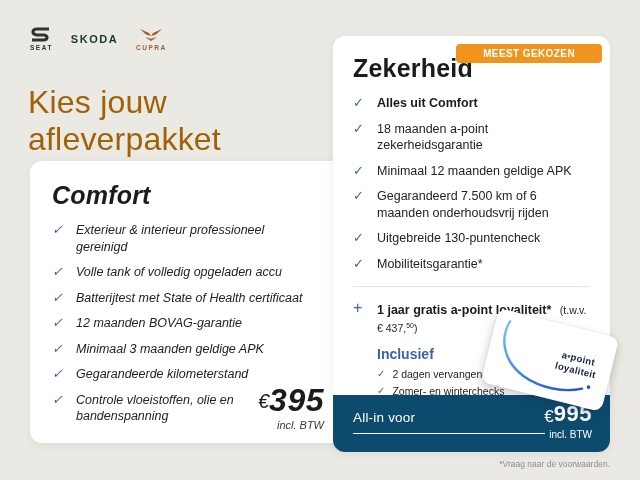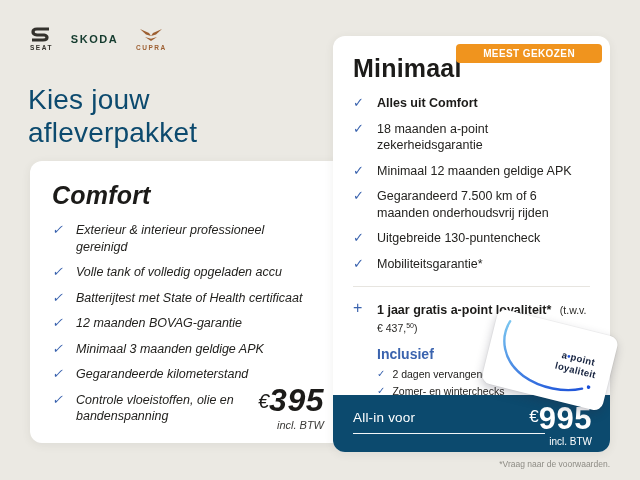--- a/index.html
+++ b/index.html
@@ -14,21 +14,21 @@
 
   
   .brand-row { position:absolute; left:30px; top:27px; display:flex; align-items:center; gap:18px; }
   .brand { display:flex; flex-direction:column; align-items:center; gap:2px; }
   .brand-text { font-size:6.5px; font-weight:bold; letter-spacing:1.5px; color:#33312C; }
   .skoda-word { font-size:11px; font-weight:bold; letter-spacing:1.5px; color:#143B2E; }
   .cupra-text { color:#9D5F31; }
 
   .page-title {
     position:absolute; left:28px; top:84px; width:250px;
-    font-size:28px; line-height:1.17; font-weight:500; color:#0c4a6e;
+    font-size:32px; line-height:1.17; font-weight:500; color:#a16207;
     letter-spacing:0.2px;
   }
 
   
   .card {
     position:absolute; background:#fff; border-radius:12px;
     box-shadow:0 2px 10px rgba(60,58,50,0.08);
   }
   .card-comfort { left:30px; top:161px; width:316px; height:282px; padding:20px 22px;font-style:italic; }
   .card-zekerheid { left:333px; top:36px; width:277px; height:416px; padding:18px 20px; }
@@ -81,21 +81,21 @@
   
   .allin-bar {
     position:absolute; left:0; right:0; bottom:0; height:57px;
     background:#0c4a6e; border-radius:0 0 12px 12px; color:#fff; z-index:2;
   }
   .allin-label { position:absolute; left:20px; top:15px; font-size:13.5px; letter-spacing:0.2px; }
   .allin-line { position:absolute; left:20px; top:38px; width:192px; height:1px; background:rgba(255,255,255,0.95); }
   .allin-price { position:absolute; right:18px; top:8px; text-align:right; }
   .allin-price-line { display:flex; align-items:flex-start; justify-content:flex-end; }
   .allin-euro { font-size:17px; font-weight:500; margin-top:4px; }
-  .allin-num { font-size:31px; font-weight:bold; line-height:1; letter-spacing:0.5px;text-align:center; }
+  .allin-num { font-size:22px; font-weight:bold; line-height:1; letter-spacing:0.5px;text-align:center; }
   .allin-note { font-size:10px; margin-top:2px; }
 
   .footnote { position:absolute; right:30px; top:459px; font-size:8.5px; color:#8E8C85; }
 </style>
 </head>
 <body>
 
 <div class="stage">
 
   <div class="brand-row">
@@ -156,21 +156,21 @@
       <div class="price-line">
         <span class="euro">€</span>
           <span class="price-num">395</span>
       </div>
       <div class="price-note">incl. BTW</div>
     </div>
   </div>
 
   <div class="card card-zekerheid">
     <div class="badge">MEEST GEKOZEN</div>
-    <div class="card-title">Minimaal</div>
+    <div class="card-title">Zekerheid</div>
 
     <div class="chk-row">
       <span class="chk">✓</span>
       <span class="chk-label bold">Alles uit Comfort</span>
     </div>
     <div class="chk-row">
       <span class="chk">✓</span>
       <span class="chk-label">18 maanden a-point zekerheidsgarantie</span>
     </div>
     <div class="chk-row">

